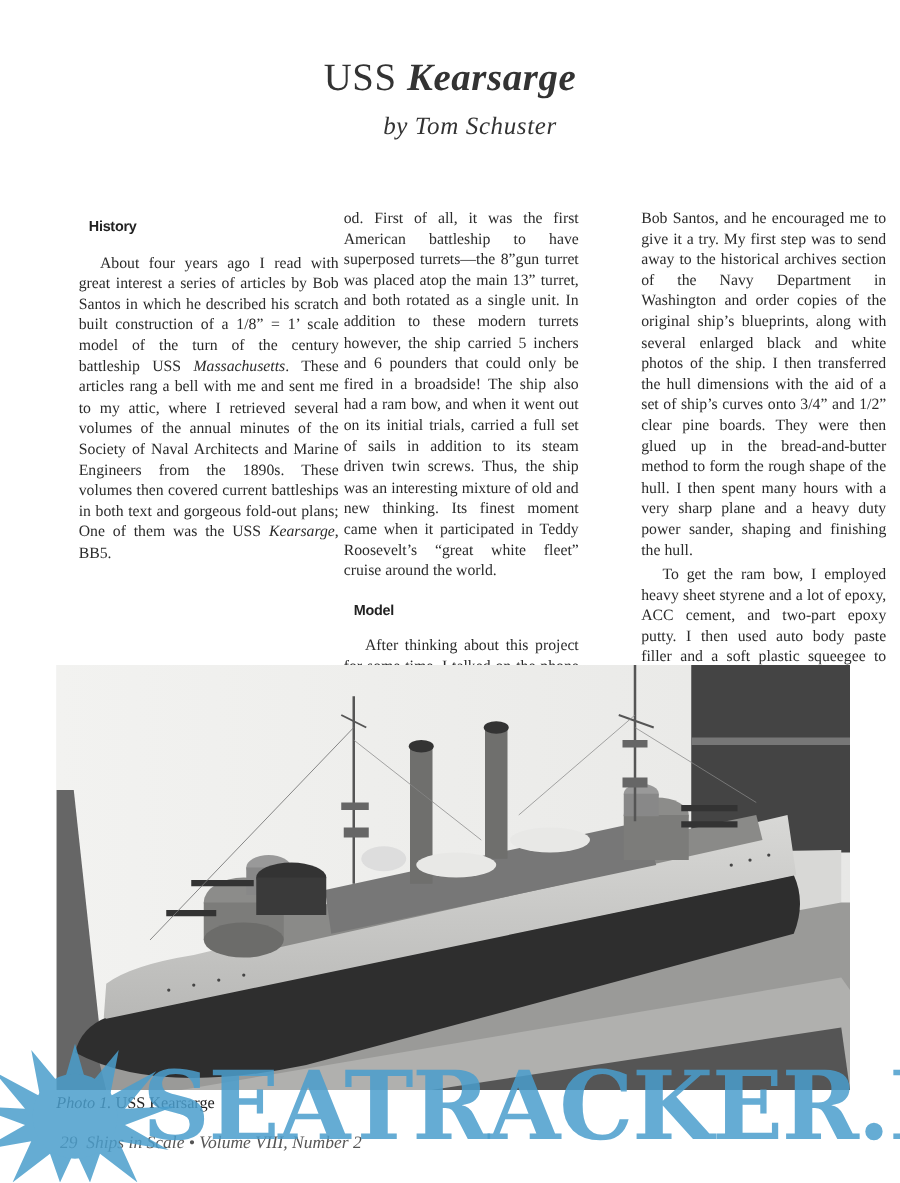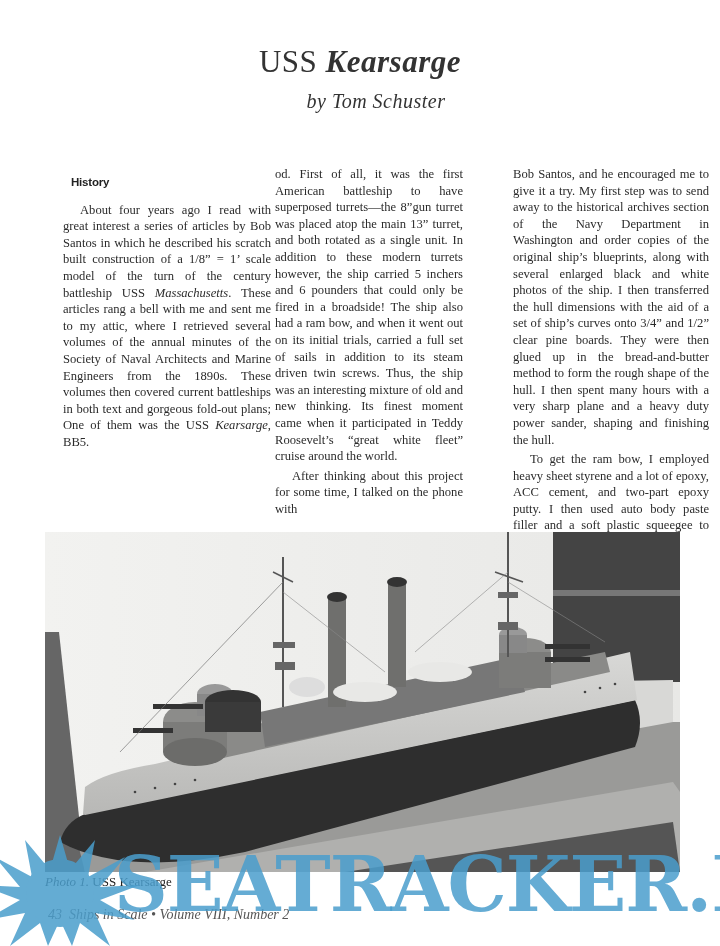--- a/index.html
+++ b/index.html
@@ -65,20 +65,21 @@
 <div class="title"><span>USS </span><span class="ital">Kearsarge</span></div>
 <div class="byline">by Tom Schuster</div>
 
 <div class="col" id="col1">
   <h3>History</h3>
   <p><span>About four years ago I read with great interest a series of articles by Bob Santos in which he described his scratch built construction of a 1/8” = 1’ scale model of the turn of the century battleship USS </span><i>Massachusetts</i><span>. These articles rang a bell with me and sent me to my attic, where I retrieved several volumes of the annual minutes of the Society of Naval Architects and Marine Engineers from the 1890s. These volumes then covered current battleships in both text and gorgeous fold-out plans; One of them was the USS </span><i>Kearsarge</i><span>, BB5.</span></p>
 </div>
 
 <div class="col" id="col2">
   <p class="noindent">od. First of all, it was the first American battleship to have superposed turrets—the 8”gun turret was placed atop the main 13” turret, and both rotated as a single unit. In addition to these modern turrets however, the ship carried 5 inchers and 6 pounders that could only be fired in a broadside! The ship also had a ram bow, and when it went out on its initial trials, carried a full set of sails in addition to its steam driven twin screws. Thus, the ship was an interesting mixture of old and new thinking. Its finest moment came when it participated in Teddy Roosevelt’s “great white fleet” cruise around the world.</p>
+  <h3 class="spaced">Model</h3>
   <p>After thinking about this project for some time, I talked on the phone with</p>
 </div>
 
 <div class="col" id="col3">
   <p class="noindent">Bob Santos, and he encouraged me to give it a try. My first step was to send away to the historical archives section of the Navy Department in Washington and order copies of the original ship’s blueprints, along with several enlarged black and white photos of the ship. I then transferred the hull dimensions with the aid of a set of ship’s curves onto 3/4” and 1/2” clear pine boards. They were then glued up in the bread-and-butter method to form the rough shape of the hull. I then spent many hours with a very sharp plane and a heavy duty power sander, shaping and finishing the hull.</p>
   <p>To get the ram bow, I employed heavy sheet styrene and a lot of epoxy, ACC cement, and two-part epoxy putty. I then used auto body paste filler and a soft plastic squeegee to smooth</p>
 </div>
 
 <div class="photo">
   <svg width="635" height="340" viewBox="0 0 635 340">
@@ -158,21 +159,21 @@
       <circle cx="150" cy="248" r="1.3"></circle>
         <circle cx="540" cy="160" r="1.3"></circle>
         <circle cx="555" cy="156" r="1.3"></circle>
       <circle cx="570" cy="152" r="1.3"></circle>
     </g>
   </svg>
 </div>
 
 <div class="caption"><i>Photo 1. </i><span>USS Kearsarge</span></div>
 
-<div class="footer"><span>43</span>&nbsp;&nbsp;<span>Ships in Scale • Volume VIII, Number 2</span></div>
+<div class="footer"><span>29</span>&nbsp;&nbsp;<span>Ships in Scale • Volume VIII, Number 2</span></div>
 
 <svg class="watermark" viewBox="0 0 720 111">
   <g fill="#4a9ecc" opacity="0.85">
     <polygon points="60,0 70,35 95,5 88,42 125,22 100,52 140,50 100,65 135,85 95,78 110,111 80,88 72,111 60,85 48,111 40,88 10,111 25,78 -15,85 20,65 -20,50 20,52 -5,22 32,42 25,5 50,35"></polygon>
     <circle cx="60" cy="58" r="34"></circle>
   </g>
 </svg>
 <div class="wm-text">SEATRACKER.RU</div>
 
 </body></html>

